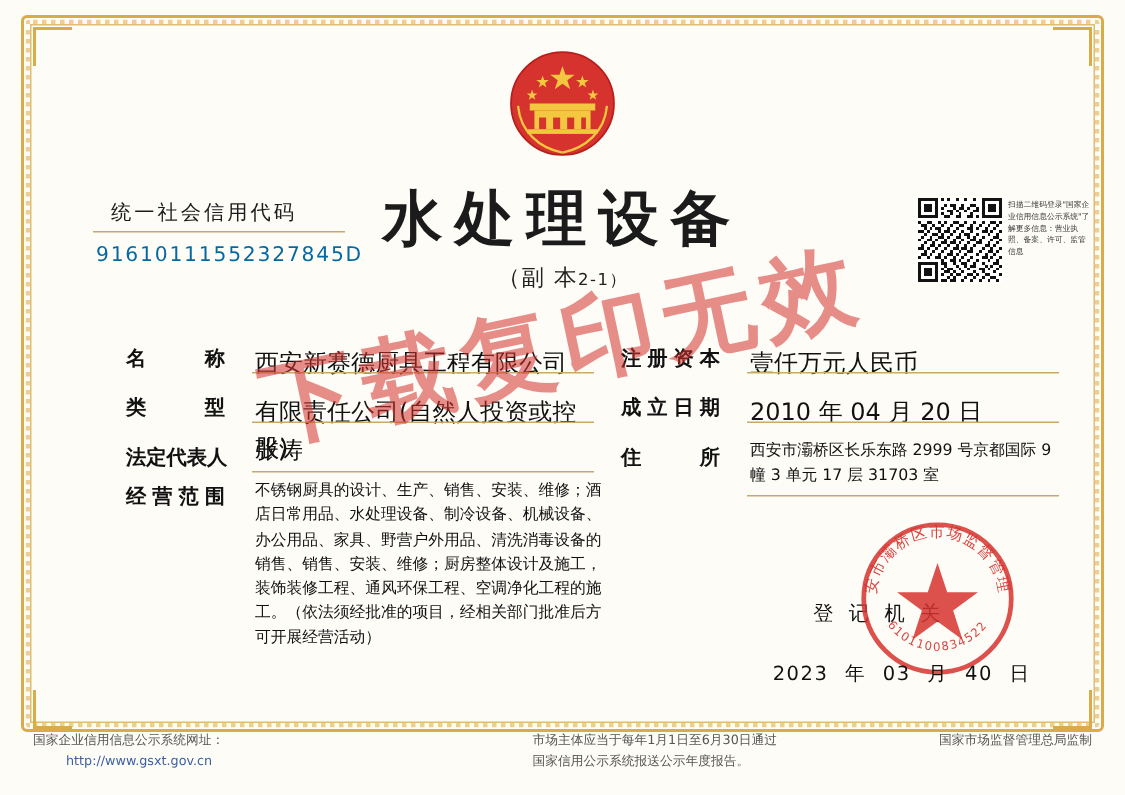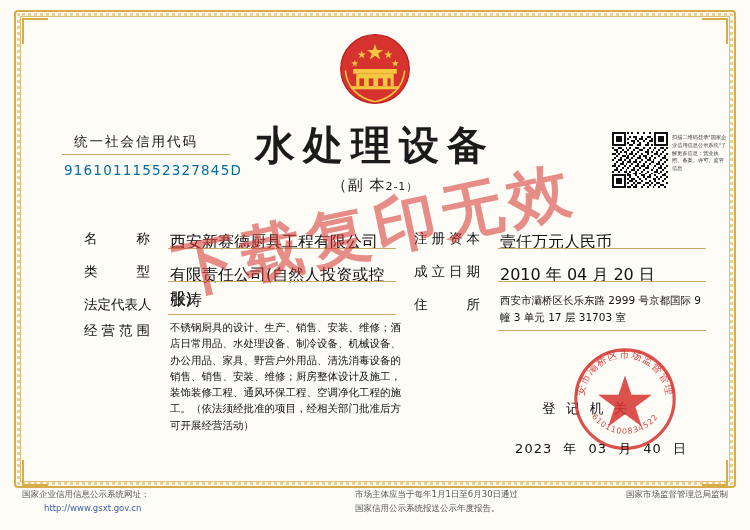--- a/index.html
+++ b/index.html
@@ -116,21 +116,21 @@
     right: 22px; top: 134px;
     width: 56px;
     font-size: 5.2px;
     line-height: 1.5;
     color: #3a3a3a;
   }
   .flabel {
     position: absolute;
     font-size: 13.5px;
     color: #111;
-    font-weight: normal;
+    font-weight: bold;
   }
   .fvalue {
     position: absolute;
     font-size: 16px;
     color: #111;
     line-height: 1.5;
   }
   .spread2 {
     display: inline-block;
     width: 66px;

